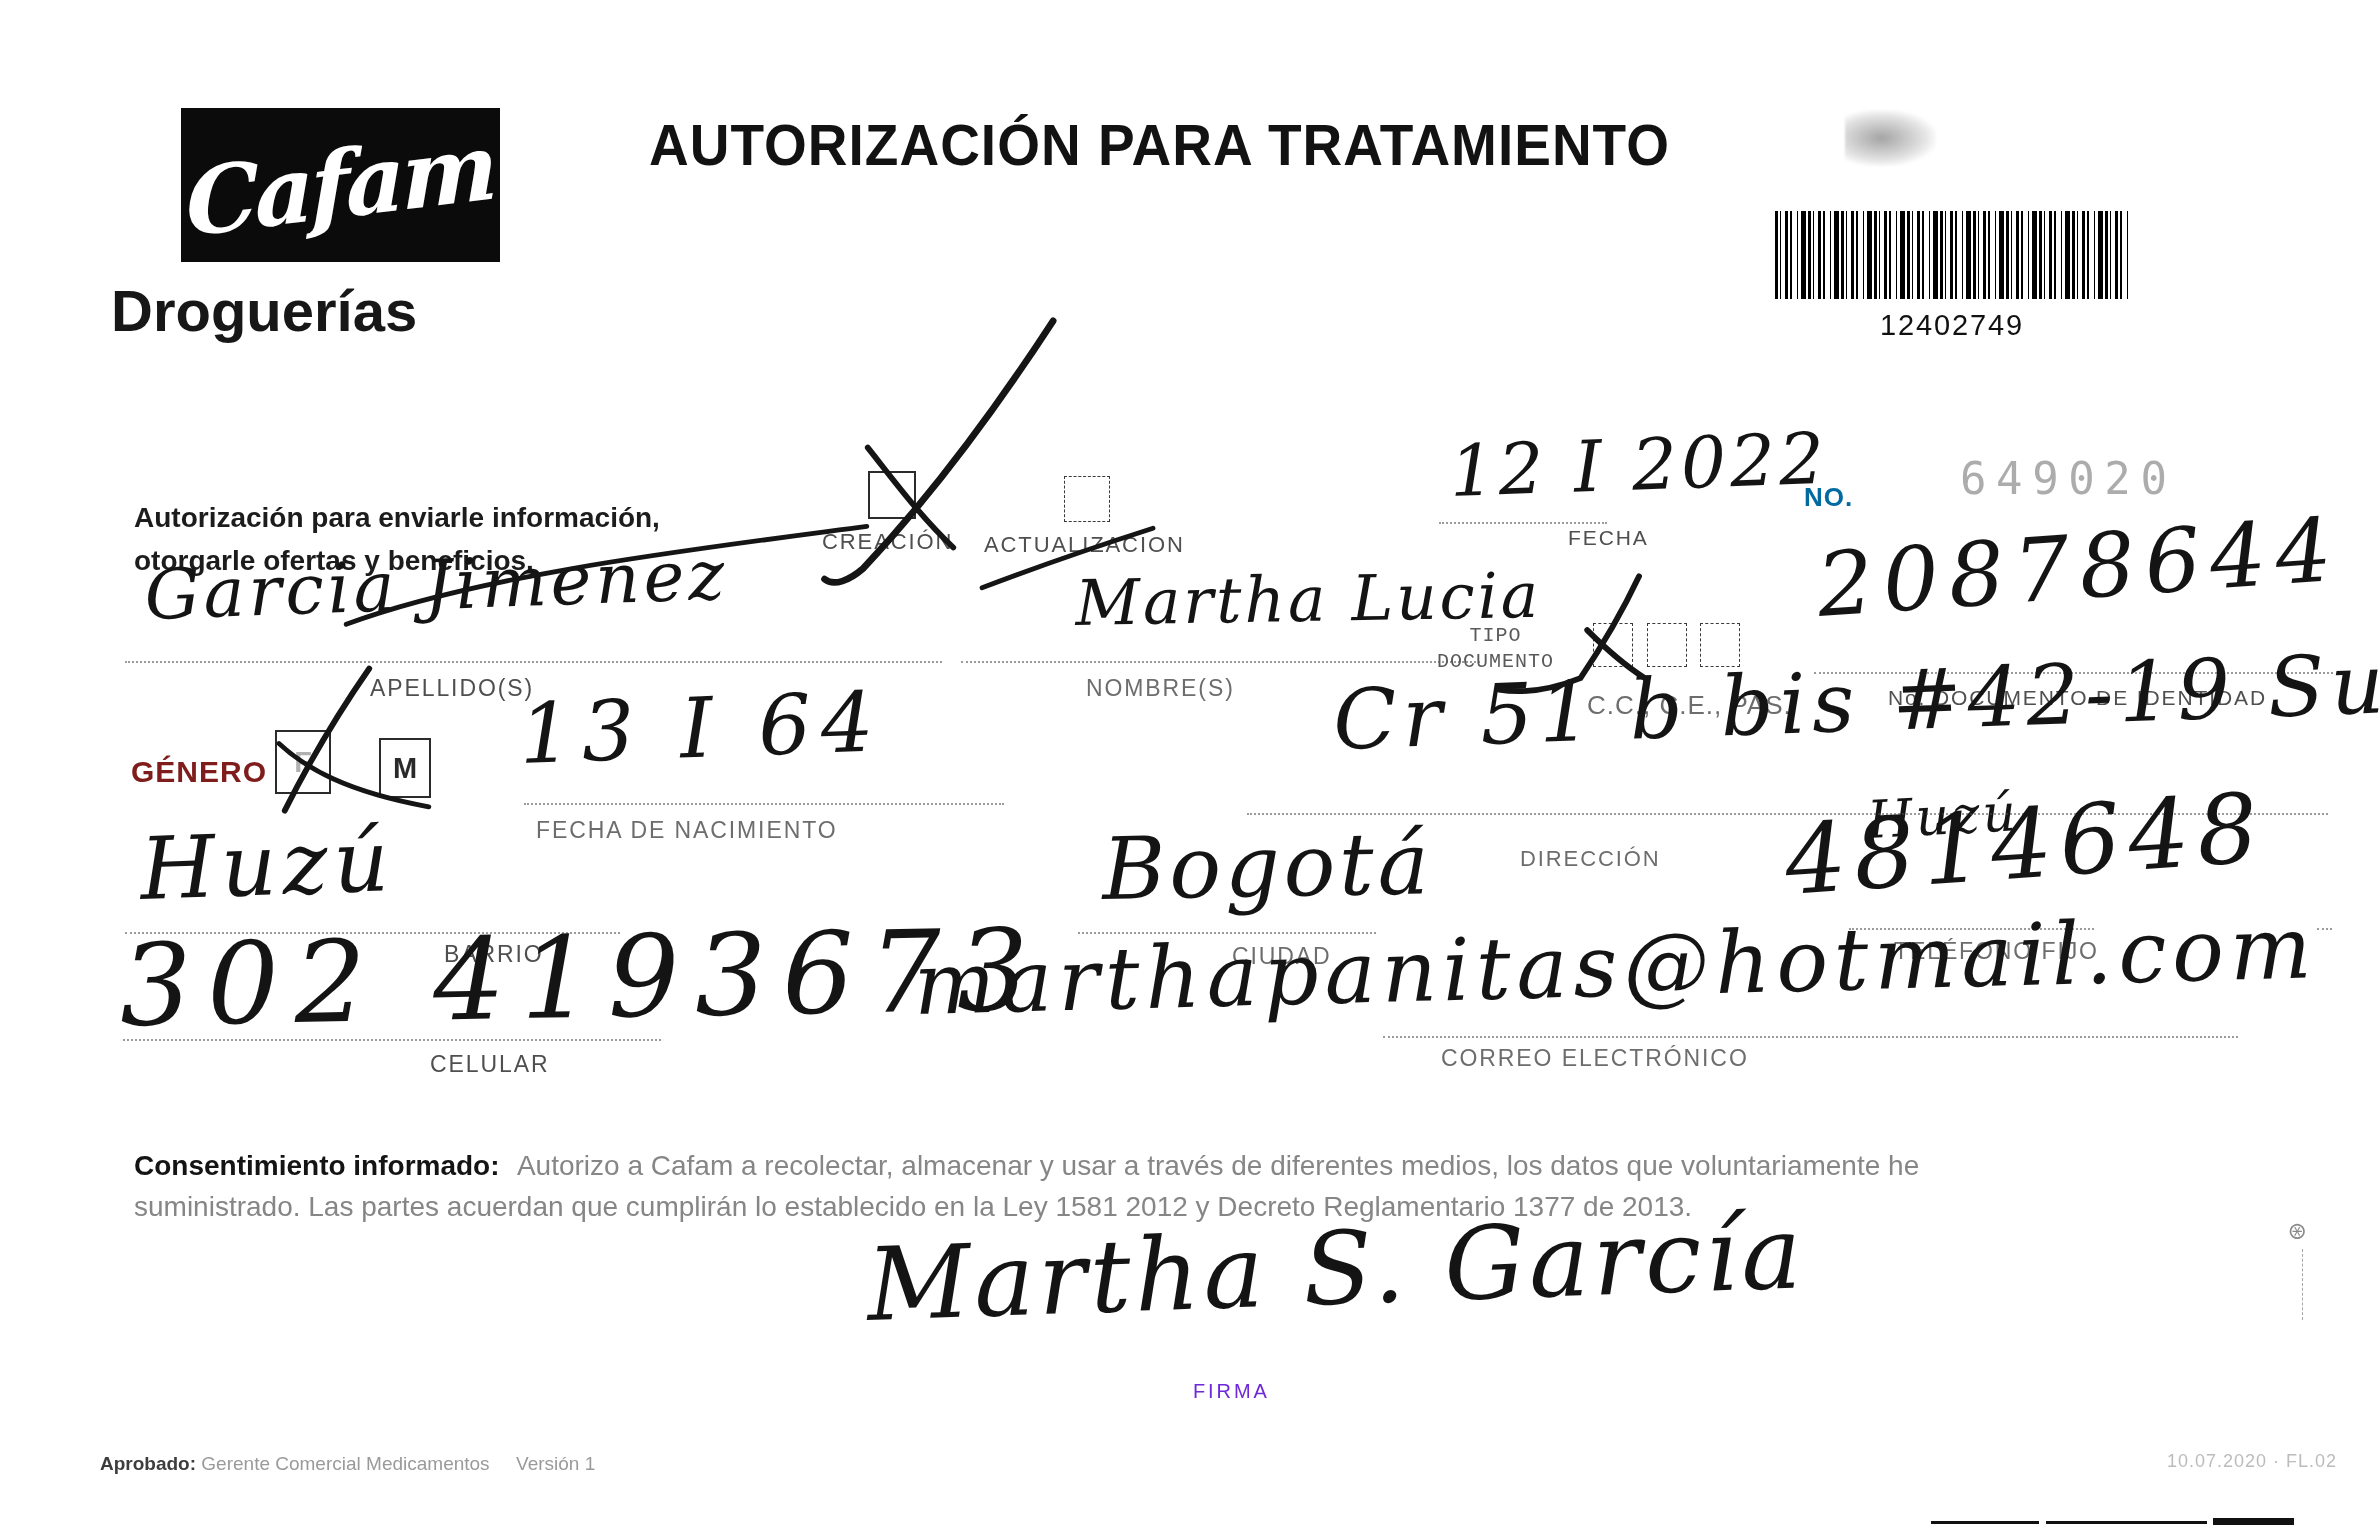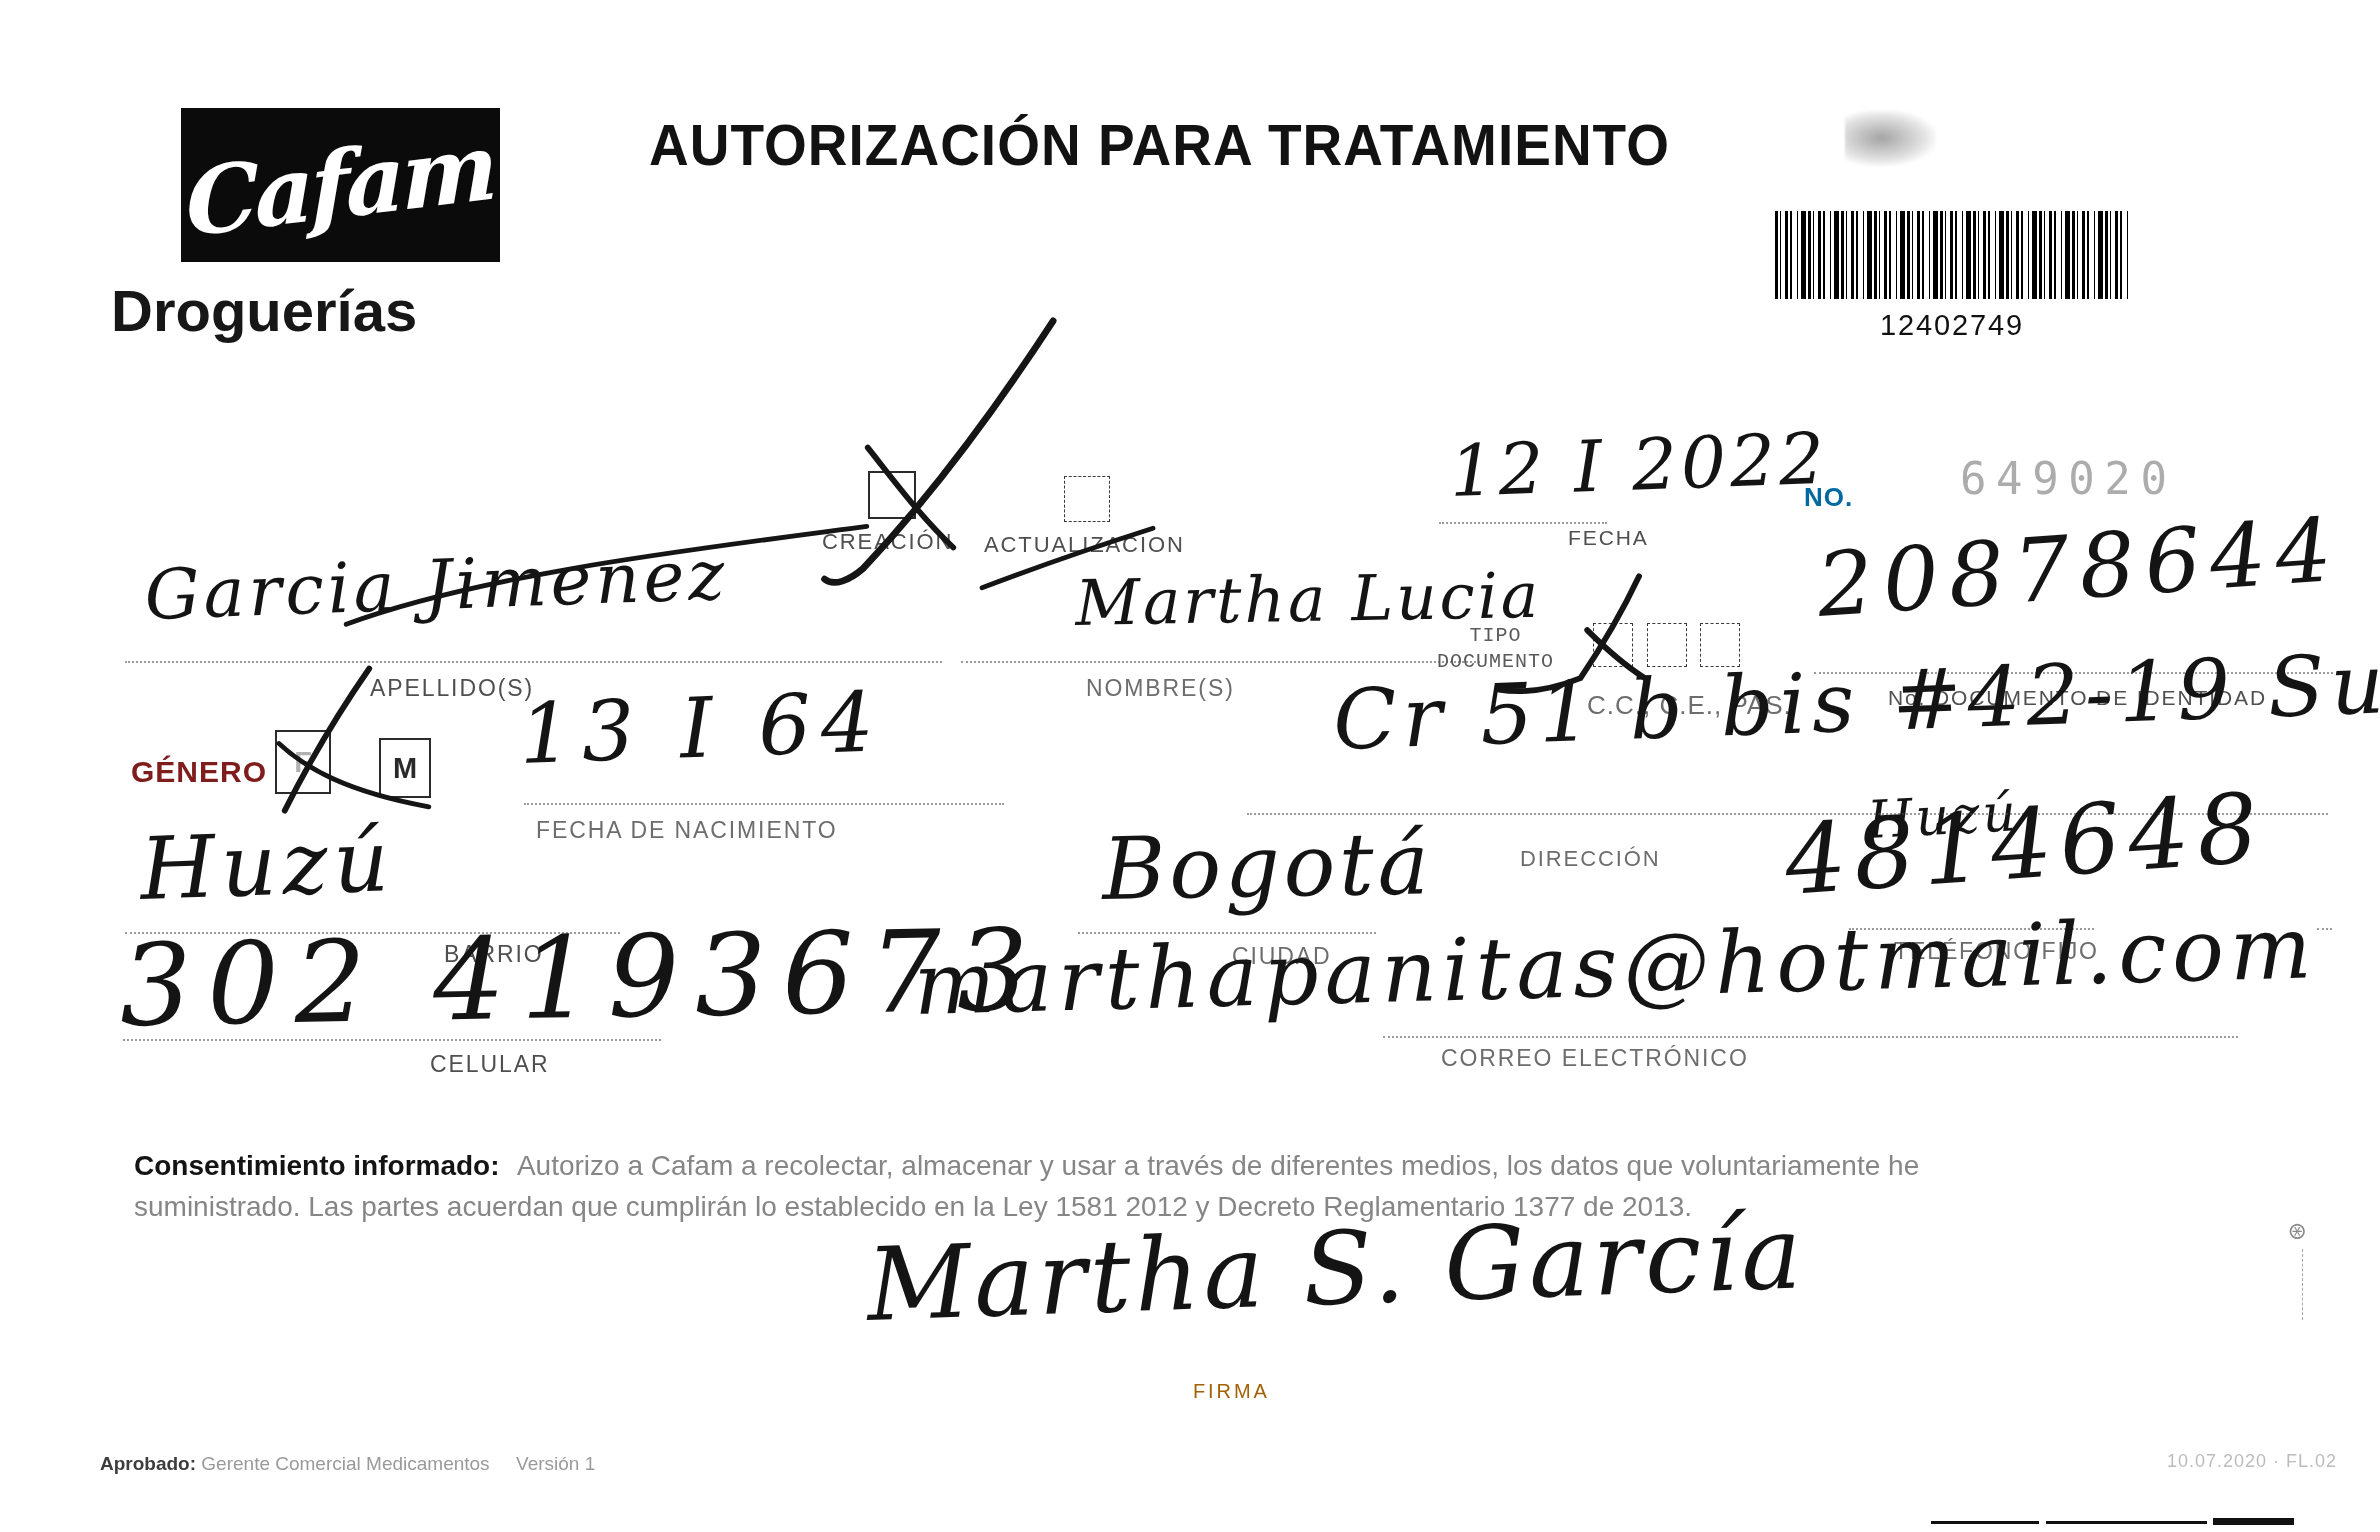--- a/index.html
+++ b/index.html
@@ -59,20 +59,24 @@
   </div>
   <div class="abs droguerias" style="left:111px;top:277px;">Droguerías</div>
 
   <div class="abs title" style="left:649px;top:111px;">AUTORIZACIÓN PARA TRATAMIENTO</div>
 
   <div class="abs smudge" style="left:1845px;top:110px;width:91px;height:56px;"></div>
 
   <div class="abs barcode" style="left:1775px;top:211px;width:354px;height:88px;"></div>
   <div class="abs barcode-num" style="left:1775px;top:309px;width:354px;">12402749</div>
 
+  <div class="abs intro" style="left:134px;top:496px;">
+    <div>Autorización para enviarle información,</div>
+    <div>otorgarle ofertas y beneficios.</div>
+  </div>
 
   <div class="abs box" style="left:868px;top:471px;width:44px;height:44px;"></div>
   <div class="abs label" style="left:822px;top:529px;">CREACIÓN</div>
   <div class="abs box dashed" style="left:1064px;top:476px;width:44px;height:44px;"></div>
   <div class="abs label" style="left:984px;top:532px;">ACTUALIZACION</div>
 
   <div class="abs hw" style="left:1451px;top:430px;font-size:71px;letter-spacing:3.8px;transform:rotate(-2deg);">12  I  2022</div>
   <div class="abs dotted" style="left:1439px;top:522px;width:168px;"></div>
   <div class="abs label" style="left:1568px;top:526px;font-size:21px;">FECHA</div>
   <div class="abs" style="left:1804px;top:482px;font-size:26px;font-weight:600;color:#0369a1;letter-spacing:1px;">NO.</div>
@@ -137,21 +141,21 @@
   <div class="abs dotted" style="left:1383px;top:1036px;width:855px;"></div>
   <div class="abs label faint" style="left:1441px;top:1045px;font-size:23px;">CORREO ELECTRÓNICO</div>
 
   <div class="abs consent" style="left:134px;top:1145px;width:2190px;">
     <span class="c-label">Consentimiento informado:</span>
     <span class="c-text" style="margin-left:9.6px;">Autorizo a Cafam a recolectar, almacenar y usar a través de diferentes medios, los datos que voluntariamente he</span><br>
     <span class="c-text">suministrado. Las partes acuerdan que cumplirán lo establecido en la Ley 1581 2012 y Decreto Reglamentario 1377 de 2013.</span>
   </div>
 
   <div class="abs hw" style="left:869px;top:1226px;font-size:101px;letter-spacing:3.8px;transform:rotate(-2deg);">Martha S. García</div>
-  <div class="abs" style="left:1193px;top:1380px;font-size:20px;color:#a16207;letter-spacing:2.9px;">FIRMA</div>
+  <div class="abs" style="left:1193px;top:1380px;font-size:20px;color:#6d28d9;letter-spacing:2.9px;">FIRMA</div>
 
   <div class="abs footer-left" style="left:100px;top:1453px;">
     <b>Aprobado:</b>
     <span>Gerente Comercial Medicamentos</span>
     &nbsp;&nbsp;&nbsp;
     <span>Versión 1</span>
   </div>
   <div class="abs footer-right" style="left:2167px;top:1451px;">10.07.2020 · FL.02</div>
 
   <div class="abs scanline" style="left:1931px;top:1521px;width:108px;height:2.9px;"></div>

